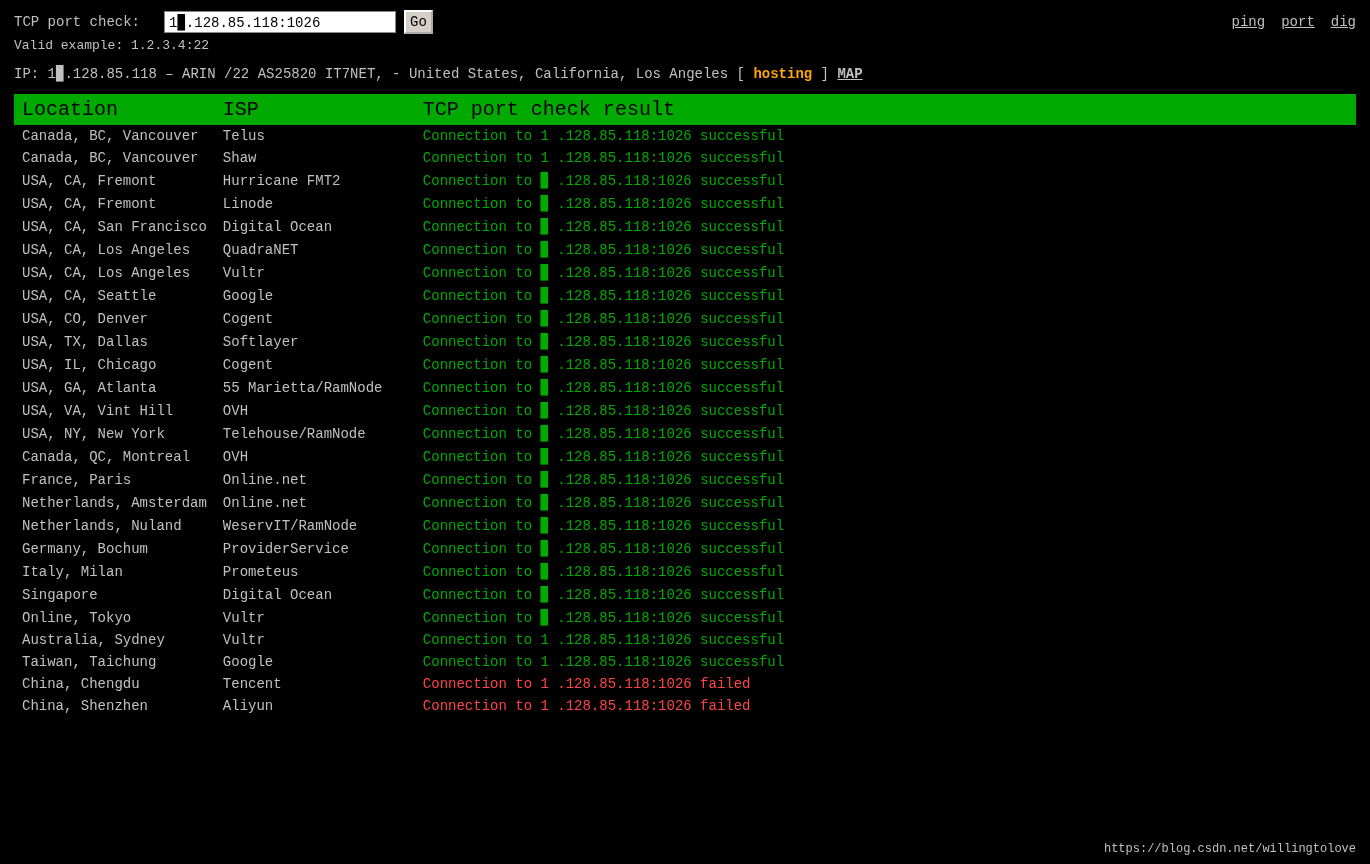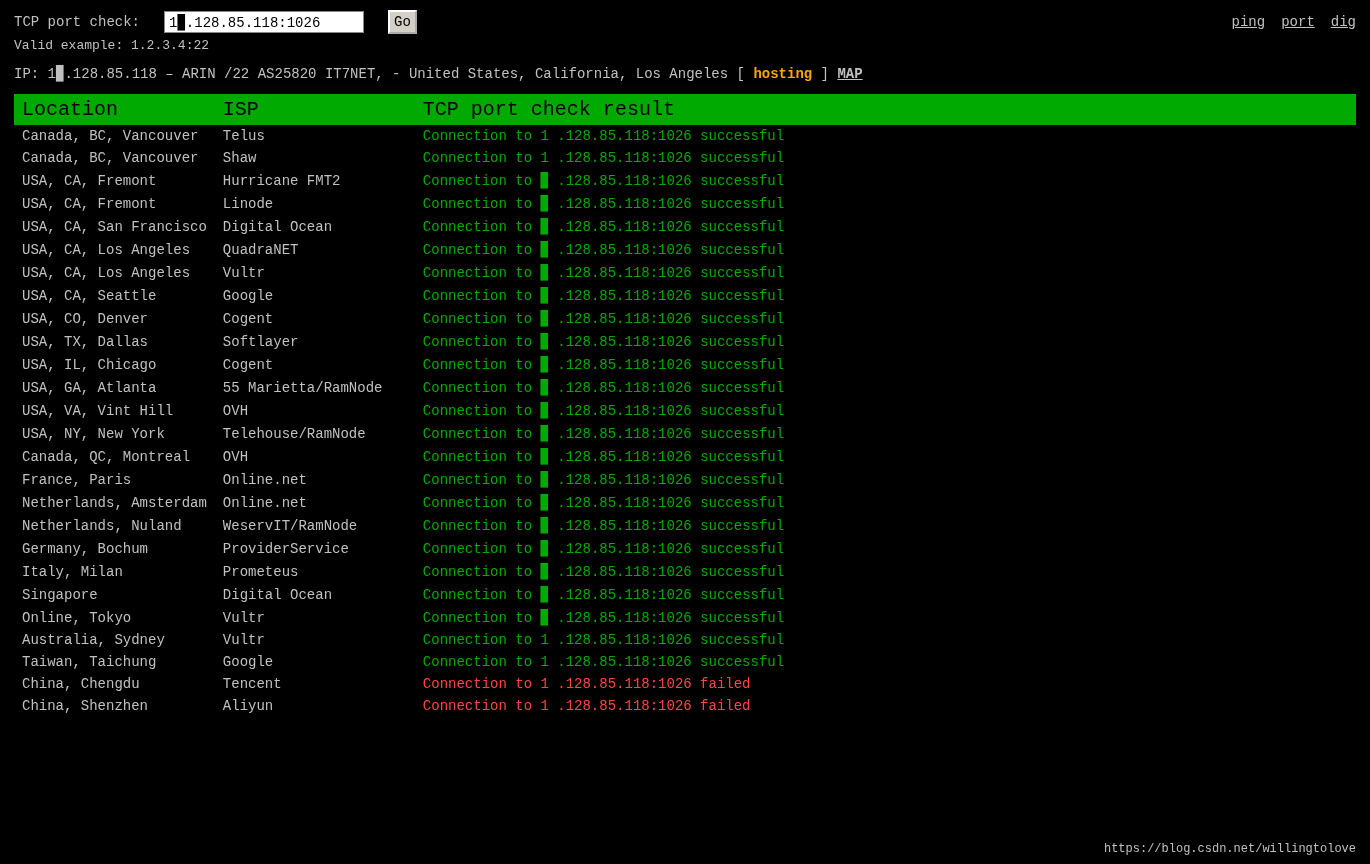--- a/index.html
+++ b/index.html
@@ -6,35 +6,36 @@
     body {
       background-color: #000000;
       color: #c0c0c0;
       font-family: 'Courier New', Courier, monospace;
       font-size: 14px;
       padding: 10px 14px;
     }
     .top-bar {
       display: flex;
       align-items: center;
-      gap: 24px;
+      gap: 8px;
       margin-bottom: 4px;
     }
     .tcp-label {
       color: #c0c0c0;
       white-space: nowrap;
     }
     .tcp-input {
       background: #ffffff;
       color: #000000;
       border: 1px solid #888;
       padding: 2px 4px;
       font-family: 'Courier New', Courier, monospace;
       font-size: 14px;
-      width: 200px;
+      width: 232px;
+      margin-left: 16px;
     }
     .go-button {
       background: #d4d0c8;
       color: #000000;
       border: 2px outset #ffffff;
       padding: 2px 4px;
       font-family: 'Courier New', Courier, monospace;
       font-size: 14px;
       cursor: pointer;
     }

